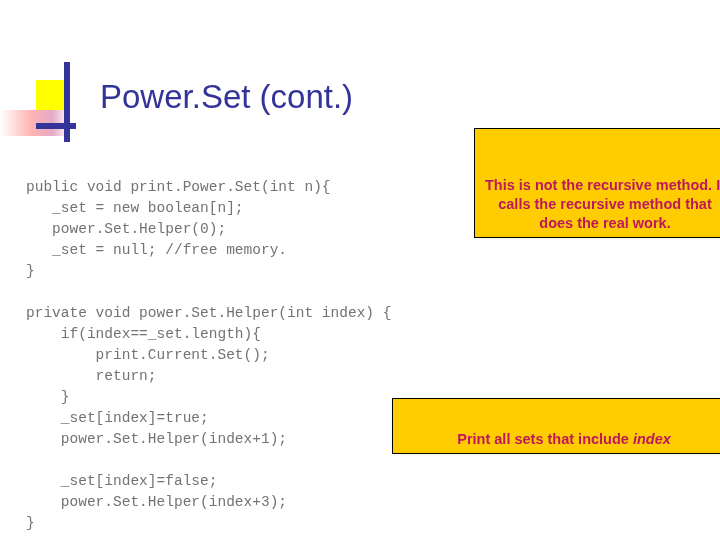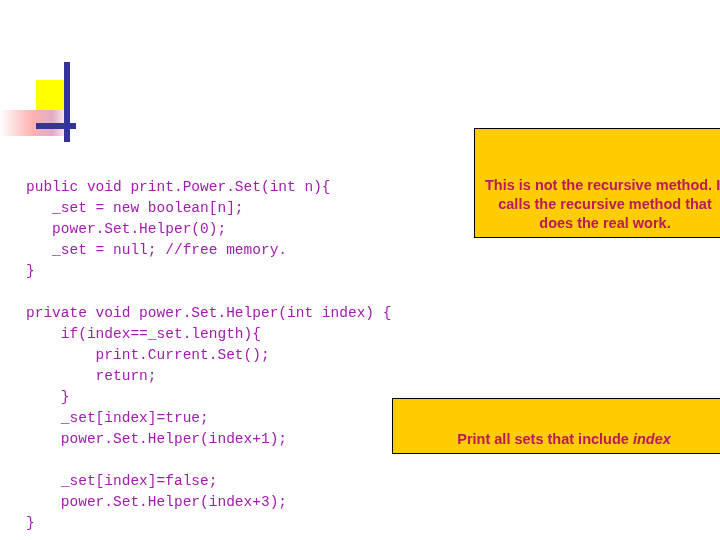--- a/index.html
+++ b/index.html
@@ -71,21 +71,21 @@
     letter-spacing: 0px;
     white-space: nowrap;
   }
 
   
   .code {
     position: absolute;
     font-family: "Liberation Mono", monospace;
     font-size: 14.5px;
     line-height: 21px;
-    color: #a21caf;
+    color: #737373;
     white-space: pre;
   }
   #code-block-1 { left: 26px; top: 162px; }
   #code-block-2 { left: 26px; top: 288px; }
   #code-block-3 { left: 26px; top: 456px; }
 
   
   .callout {
     position: absolute;
     background: #ffcc00;
@@ -136,20 +136,21 @@
 
 <div class="slide">
 
   <div class="deco">
     <div class="deco-fade"></div>
     <div class="deco-yellow"></div>
     <div class="deco-blue-v"></div>
     <div class="deco-blue-h"></div>
   </div>
 
+  <div class="title">Power.Set (cont.)</div>
 
   <pre class="code" id="code-block-1">public void print.Power.Set(int n){
    _set = new boolean[n];
    power.Set.Helper(0);
    _set = null; //free memory.
 }</pre>
   <pre class="code" id="code-block-2">private void power.Set.Helper(int index) {
     if(index==_set.length){
         print.Current.Set();
         return;

